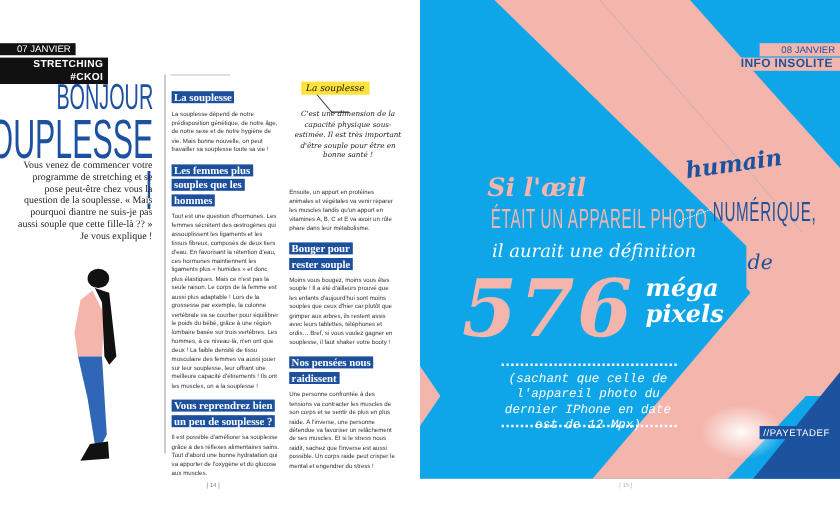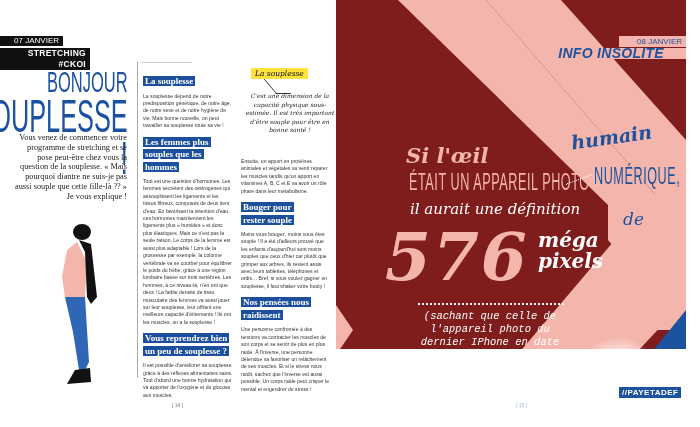--- a/index.html
+++ b/index.html
@@ -1,51 +1,51 @@
 <!DOCTYPE html>
 <html><head>
 <meta charset="utf-8">
 <style>
   html,body{margin:0;padding:0;}
   body{width:700px;height:427px;position:relative;overflow:hidden;background:#fff;font-family:"Liberation Sans",sans-serif;}
   .page-left{position:absolute;left:0;top:0;width:350px;height:346px;background:#fff;}
-  .page-right{position:absolute;left:336px;top:0;width:350px;height:349px;background:#7f1d1d;overflow:hidden;}
+  .page-right{position:absolute;left:350px;top:0;width:350px;height:399px;background:#0ea5e9;overflow:hidden;}
   .tag-date{position:absolute;background:#111;color:#fff;font-size:8px;line-height:10px;padding:0 4px;text-align:right;}
   .tag-title{position:absolute;background:#111;color:#fff;font-size:8.5px;font-weight:bold;line-height:11px;padding:0 4px;text-align:right;letter-spacing:0.3px;}
   .title{position:absolute;right:222px;top:68px;color:#1d50a0;font-family:"Liberation Sans",sans-serif;text-align:right;transform:scaleX(0.55);transform-origin:right top;}
   .title .l1{font-size:30px;line-height:27px;}
   .title .l2{font-size:46px;line-height:42px;}
   .vrule{position:absolute;left:137px;top:62px;width:1px;height:316px;background:#aaa;}
   .intro{position:absolute;left:10px;top:133px;width:117px;font-family:"Liberation Serif",serif;font-size:8.3px;line-height:9.8px;color:#222;text-align:right;}
   .col{position:absolute;font-size:5.1px;line-height:7.4px;color:#333;}
   .col p{margin:0 0 6px 0;}
   .sub{display:inline;background:#1c4f9c;color:#fff;font-family:"Liberation Serif",serif;font-weight:bold;font-size:9px;line-height:12.5px;padding:0 2px;box-decoration-break:clone;-webkit-box-decoration-break:clone;}
   .subwrap{margin:3px 0 5px 0;}
   .topline{position:absolute;left:142px;top:62px;width:50px;height:1px;background:#ccc;}
   .bubble{position:absolute;left:251px;top:68px;background:#ffe23b;font-family:"DejaVu Serif",serif;font-style:italic;font-size:7.5px;line-height:11px;padding:0 4px;color:#111;}
   .bubble-line{position:absolute;left:270px;top:79px;width:14px;height:14px;border-left:1px solid #333;border-bottom:1px solid #333;transform:skewX(40deg);}
   .bubble-text{position:absolute;left:244px;top:92px;width:92px;font-family:"DejaVu Serif",serif;font-style:italic;font-size:6px;line-height:8.6px;color:#222;text-align:center;}
   .folio{position:absolute;font-size:5px;color:#777;}
   
   .rtag-date{position:absolute;right:0;top:36px;background:#f4b6ac;color:#1c529e;font-size:8px;line-height:11px;padding:0 4px 0 18px;text-align:right;}
-  .rtag-title{position:absolute;right:0;top:48px;background:#f4b6ac;color:#1c529e;font-size:14px;font-weight:bold;line-height:11px;padding:0 22px 0 6px;letter-spacing:0.3px;font-style:italic;}
+  .rtag-title{position:absolute;right:0;top:48px;background:#f4b6ac;color:#1c529e;font-size:10px;font-weight:bold;line-height:11px;padding:0 6px 0 6px;letter-spacing:0.3px;}
   .shapes{position:absolute;left:0;top:0;}
   .t-sioeil{position:absolute;left:406px;top:143px;color:#f4b6ac;font-family:"DejaVu Serif",serif;font-weight:bold;font-style:italic;font-size:21px;}
   .t-humain{position:absolute;left:571px;top:126px;color:#1c529e;font-family:"DejaVu Serif",serif;font-weight:bold;font-style:italic;font-size:19px;transform:rotate(-8deg);}
   .t-etait{position:absolute;left:409px;top:169px;color:#f4b6ac;font-size:23px;transform:scaleX(0.55);transform-origin:left top;white-space:nowrap;letter-spacing:1px;}
   .t-dots1{position:absolute;left:565px;top:179px;width:28px;border-top:1px dotted #fff;transform:rotate(-20deg);}
   .t-num{position:absolute;left:594px;top:163px;color:#1c529e;font-size:23px;transform:scaleX(0.55);transform-origin:left top;white-space:nowrap;letter-spacing:1px;}
   .t-il{position:absolute;left:410px;top:200px;color:#fff;font-family:"DejaVu Serif",serif;font-style:italic;font-size:15px;white-space:nowrap;}
   .t-de{position:absolute;left:623px;top:209px;color:#1c529e;font-family:"DejaVu Serif",serif;font-style:italic;font-size:17px;}
   .t-576{position:absolute;left:385px;top:222px;color:#f4b6ac;font-family:"DejaVu Serif",serif;font-weight:bold;font-style:italic;font-size:66px;line-height:70px;letter-spacing:2px;text-align:center;}
   .t-mega{position:absolute;left:538px;top:230px;color:#fff;font-family:"DejaVu Serif",serif;font-weight:bold;font-style:italic;font-size:20px;line-height:21px;}
   .dots{position:absolute;left:418px;width:146px;border-top:2px dotted #fff;}
   .t-note{position:absolute;left:410px;top:310px;width:160px;color:#fff;font-family:Liberation Mono, monospace;font-style:italic;font-size:10.5px;line-height:13px;text-align:center;}
   .burst{position:absolute;left:583px;top:337px;width:70px;height:46px;background:radial-gradient(ellipse at center,rgba(255,255,255,0.95) 0%,rgba(255,255,255,0.4) 40%,rgba(255,255,255,0) 70%);}
-  .hashtag{position:absolute;left:619px;top:355px;background:#1c529e;color:#fff;font-size:8px;font-weight:bold;line-height:11px;padding:0 3px;letter-spacing:0.5px;margin-top:32px;}
+  .hashtag{position:absolute;left:633px;top:355px;background:#1c529e;color:#fff;font-size:8px;font-weight:normal;line-height:11px;padding:0 3px;letter-spacing:0.5px;}
 </style>
 </head>
 <body>
 
 <div class="page-left">
   <div class="tag-date" style="left:0;top:36px;width:55px;">07 JANVIER</div>
   <div class="tag-title" style="left:0;top:48px;width:82px;">STRETCHING #CKOI</div>
 
   <div class="title">
     <div class="l1">BONJOUR</div>

